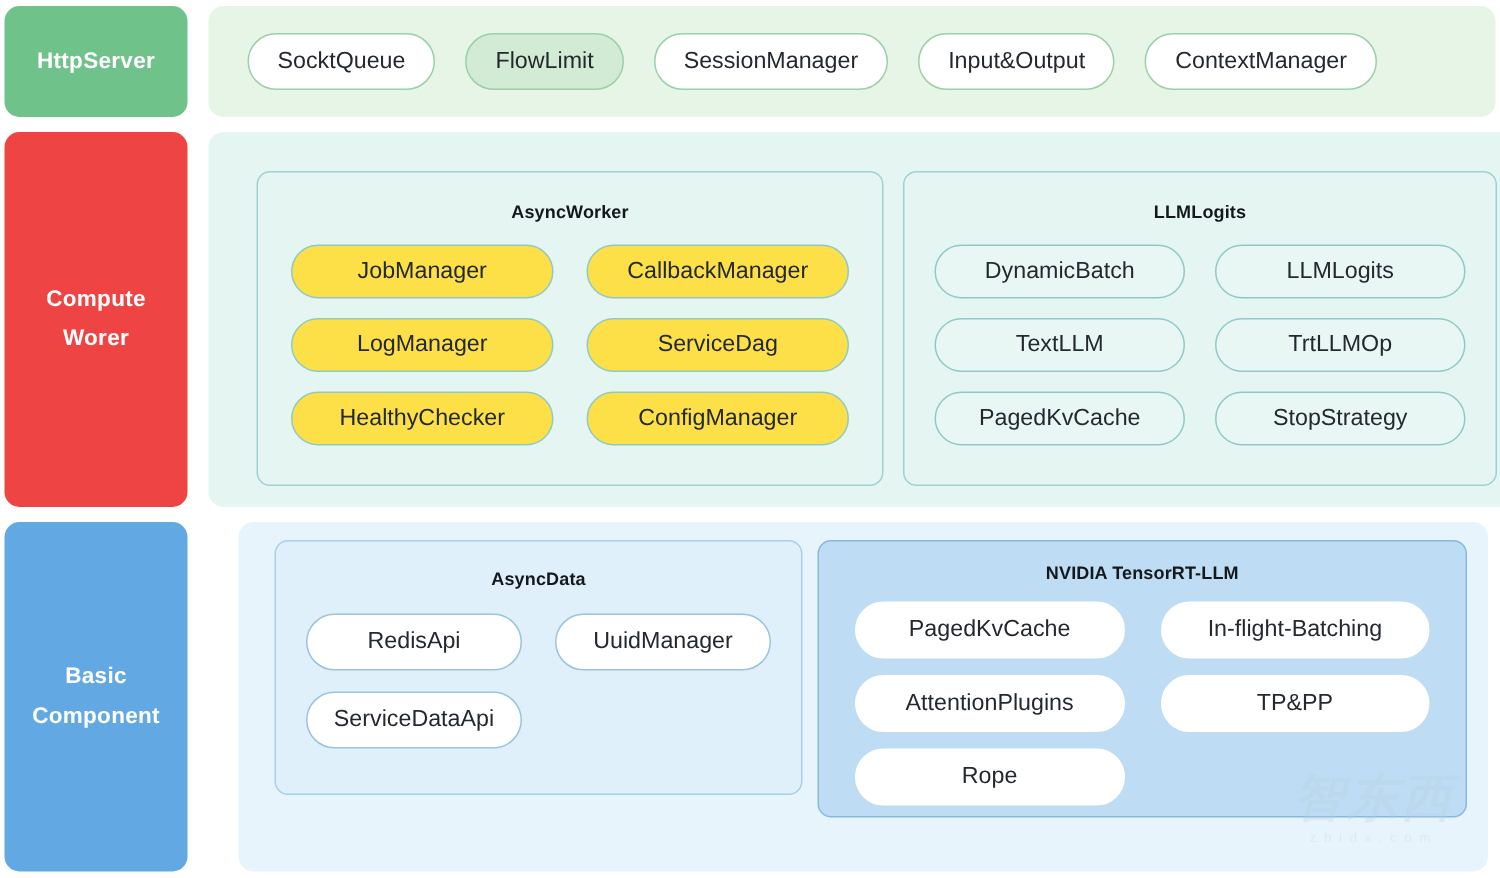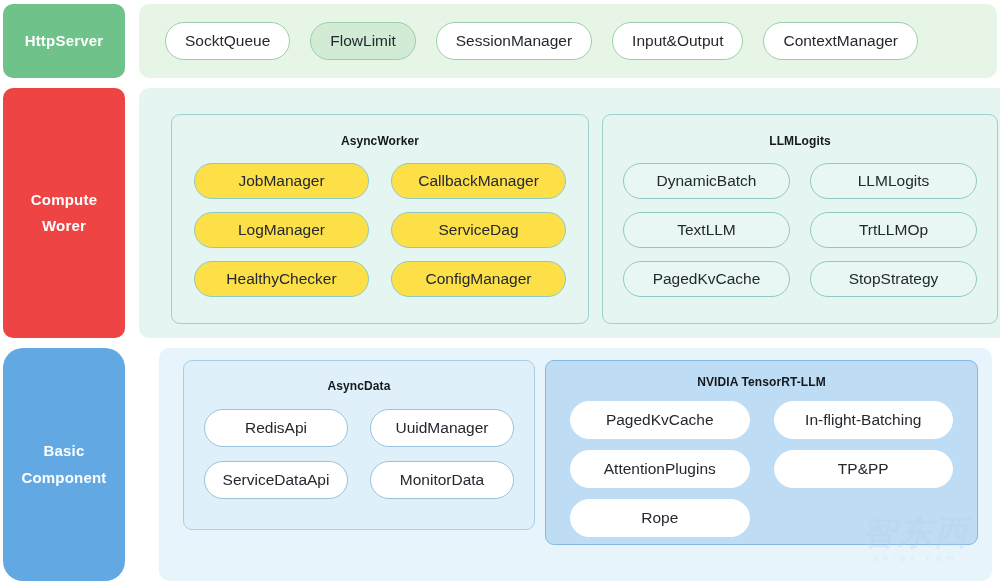--- a/index.html
+++ b/index.html
@@ -33,21 +33,21 @@
     justify-content: center;
     color: #ffffff;
     font-weight: bold;
     font-size: 15px;
     line-height: 1.75;
     text-align: center;
     letter-spacing: .2px;
   }
   .stage-http    { top: 4px;   height: 74px;  background: #6ec28a; }
   .stage-compute { top: 88px;  height: 250px; background: #ef4444; }
-  .stage-basic   { top: 348px; height: 233px; background: #62a9e4; border-radius: 20px; }
+  .stage-basic   { top: 348px; height: 233px; background: #62a9e4; }
 
   
   .band {
     position: absolute;
     border-radius: 10px;
   }
   .band-http {
     left: 139px; top: 4px; right: 3px; height: 74px;
     background: #e7f5e7;
   }
@@ -321,23 +321,20 @@
     <div class="grid2">
       <div class="pill pill-white-blue">
         <span>RedisApi</span>
       </div>
       <div class="pill pill-white-blue">
         <span>UuidManager</span>
       </div>
       <div class="pill pill-white-blue">
         <span>ServiceDataApi</span>
       </div>
-      <div class="pill pill-white-blue">
-        <span>MonitorData</span>
-      </div>
     </div>
   </div>
 
   <div class="panel panel-nvidia">
     <div class="panel-title">NVIDIA TensorRT-LLM</div>
     <div class="grid2">
       <div class="pill pill-nvidia">
         <span>PagedKvCache</span>
       </div>
       <div class="pill pill-nvidia">

